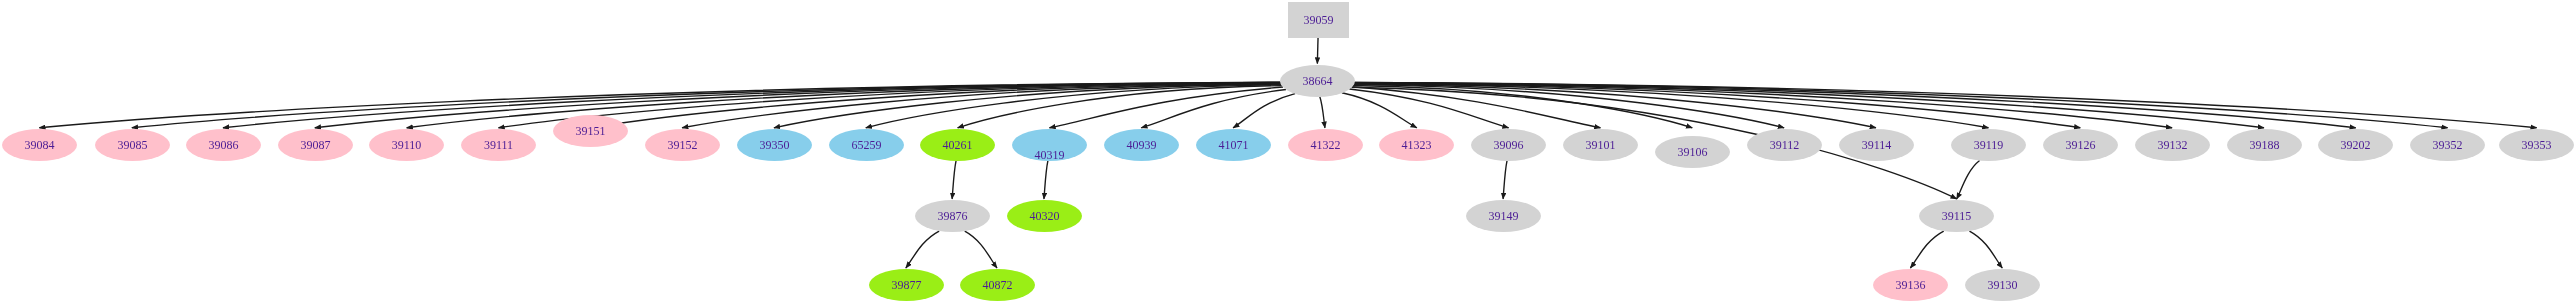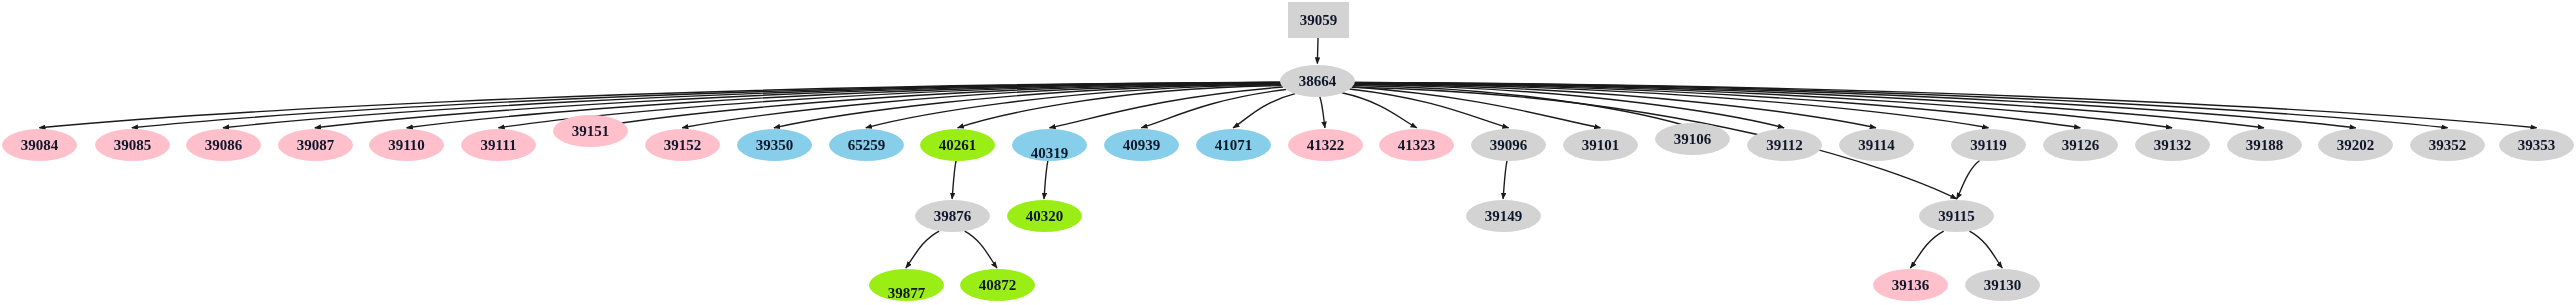--- a/index.html
+++ b/index.html
@@ -31,27 +31,26 @@
     top: 0;
     width: 2576px;
     height: 306px;
   }
   .node {
     position: absolute;
     display: flex;
     align-items: center;
     justify-content: center;
     box-sizing: border-box;
-    color: #0f172a;
+    color: #4c1d95;
     font-family: "Liberation Serif", serif;
-    font-size: 15px;
+    font-size: 12px;
     line-height: 1;
     white-space: nowrap;
     user-select: none;
-    font-weight: bold;
   }
   .node.ellipse {
     border-radius: 50%;
   }
   .node.box {
     border-radius: 0;
   }
   .node-label {
     pointer-events: none;
   }
@@ -161,21 +160,21 @@
       </div>
       <div class="node ellipse" style="left: 1379px; top: 129px; width: 75px; height: 32px; background: rgb(255, 192, 203);">
         <span class="node-label">41323</span>
       </div>
       <div class="node ellipse" style="left: 1471px; top: 129px; width: 75px; height: 32px; background: rgb(211, 211, 211);">
         <span class="node-label">39096</span>
       </div>
       <div class="node ellipse" style="left: 1563px; top: 129px; width: 75px; height: 32px; background: rgb(211, 211, 211);">
         <span class="node-label">39101</span>
       </div>
-      <div class="node ellipse" style="left: 1655px; top: 123px; width: 75px; height: 32px; background: rgb(211, 211, 211);">
+      <div class="node ellipse" style="left: 1655px; top: 136px; width: 75px; height: 32px; background: rgb(211, 211, 211);">
         <span class="node-label">39106</span>
       </div>
       <div class="node ellipse" style="left: 1747px; top: 129px; width: 75px; height: 32px; background: rgb(211, 211, 211);">
         <span class="node-label">39112</span>
       </div>
       <div class="node ellipse" style="left: 1839px; top: 129px; width: 75px; height: 32px; background: rgb(211, 211, 211);">
         <span class="node-label">39114</span>
       </div>
       <div class="node ellipse" style="left: 1951px; top: 129px; width: 75px; height: 32px; background: rgb(211, 211, 211);">
         <span class="node-label">39119</span>
@@ -203,21 +202,21 @@
       </div>
       <div class="node ellipse" style="left: 1007px; top: 200px; width: 75px; height: 32px; background: rgb(154, 238, 22);">
         <span class="node-label">40320</span>
       </div>
       <div class="node ellipse" style="left: 1466px; top: 200px; width: 75px; height: 32px; background: rgb(211, 211, 211);">
         <span class="node-label">39149</span>
       </div>
       <div class="node ellipse" style="left: 1919px; top: 200px; width: 75px; height: 32px; background: rgb(211, 211, 211);">
         <span class="node-label">39115</span>
       </div>
-      <div class="node ellipse" style="left: 869px; top: 269px; width: 75px; height: 32px; background: rgb(154, 238, 22); align-items: flex-end;">
+      <div class="node ellipse" style="left: 869px; top: 269px; width: 75px; height: 32px; background: rgb(154, 238, 22);">
         <span class="node-label">39877</span>
       </div>
       <div class="node ellipse" style="left: 960px; top: 269px; width: 75px; height: 32px; background: rgb(154, 238, 22);">
         <span class="node-label">40872</span>
       </div>
       <div class="node ellipse" style="left: 1873px; top: 269px; width: 75px; height: 32px; background: rgb(255, 192, 203);">
         <span class="node-label">39136</span>
       </div>
       <div class="node ellipse" style="left: 1965px; top: 269px; width: 75px; height: 32px; background: rgb(211, 211, 211);">
         <span class="node-label">39130</span>

